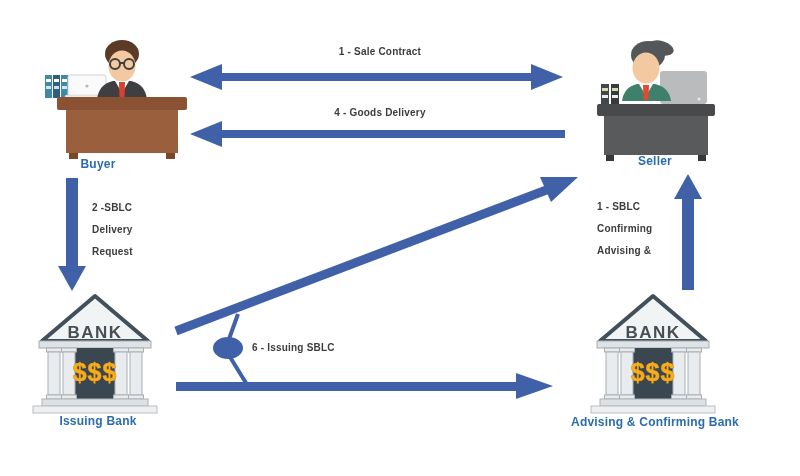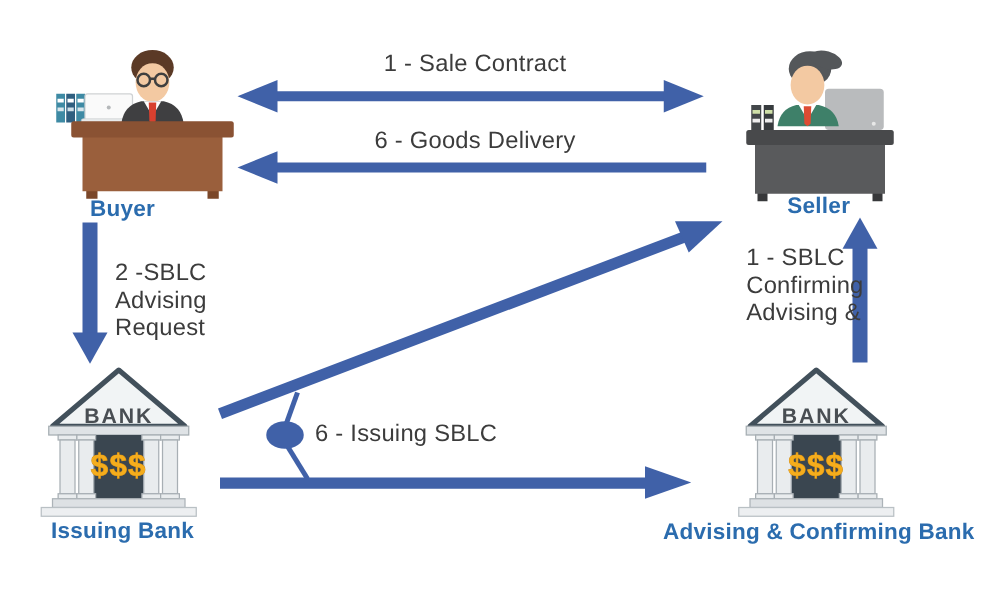--- a/index.html
+++ b/index.html
@@ -8,26 +8,26 @@
     --text-dark:#3C3C3C;
     --gold:#F5AD1C;
   }
   html,body{margin:0;padding:0;background:#ffffff;}
   .canvas{
     position:relative;width:800px;height:476px;background:#ffffff;overflow:hidden;
     font-family:"Liberation Sans",sans-serif;
   }
   .canvas svg{position:absolute;left:0;top:0;}
   .flow-label{
-    position:absolute;color:var(--text-dark);font-size:19px;font-weight:400;
+    position:absolute;color:var(--text-dark);font-size:10px;font-weight:700;
     letter-spacing:.2px;line-height:22px;white-space:nowrap;
   }
   .flow-label.center{text-align:center;}
   .actor-label{
-    position:absolute;color:var(--label-blue);font-size:18px;font-weight:700;
+    position:absolute;color:var(--label-blue);font-size:12px;font-weight:700;
     text-align:center;letter-spacing:.2px;white-space:nowrap;
   }
   .arrfill{fill:var(--arrow-blue);}
   .arrstroke{stroke:var(--arrow-blue);}
   .gold-text{fill:var(--gold);stroke:#D18A15;stroke-width:.7;paint-order:stroke;}
   .bank-sign-text{fill:#494E53;}
   text{font-family:"Liberation Sans",sans-serif;}
 </style>
 </head>
 <body>
@@ -164,25 +164,25 @@
         <rect x="597" y="104" width="118" height="12" rx="2" fill="#48494B"></rect>
       </g>
     </g>
 
     <use href="#bank-icon-def"></use>
     <use href="#bank-icon-def" transform="translate(558,0)"></use>
   </svg>
 
   <div class="flow-label center" style="left:250px;top:41px;width:260px;">1 - Sale Contract</div>
 
-  <div class="flow-label center" style="left:250px;top:102px;width:260px;">6 - Goods Delivery</div>
-
-  <div class="flow-label" style="left:92px;top:208px;">
+  <div class="flow-label center" style="left:250px;top:102px;width:260px;">4 - Goods Delivery</div>
+
+  <div class="flow-label" style="left:92px;top:197px;">
     <div>2 -SBLC</div>
-    <div>Advising</div>
+    <div>Delivery</div>
     <div>Request</div>
   </div>
 
   <div class="flow-label" style="left:252px;top:337px;">6 - Issuing SBLC</div>
 
   <div class="flow-label" style="left:597px;top:196px;">
     <div>1 - SBLC</div>
     <div>Confirming</div>
     <div>Advising &amp;</div>
   </div>

